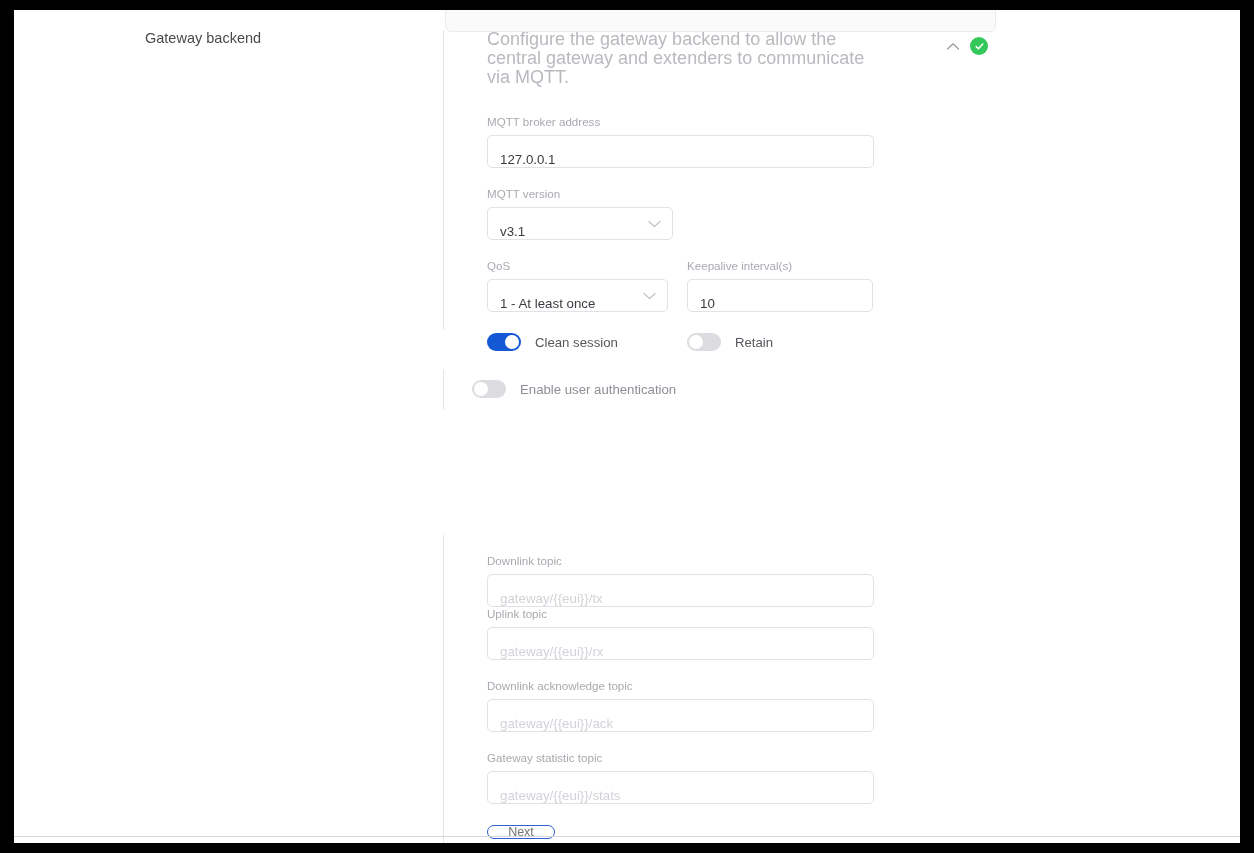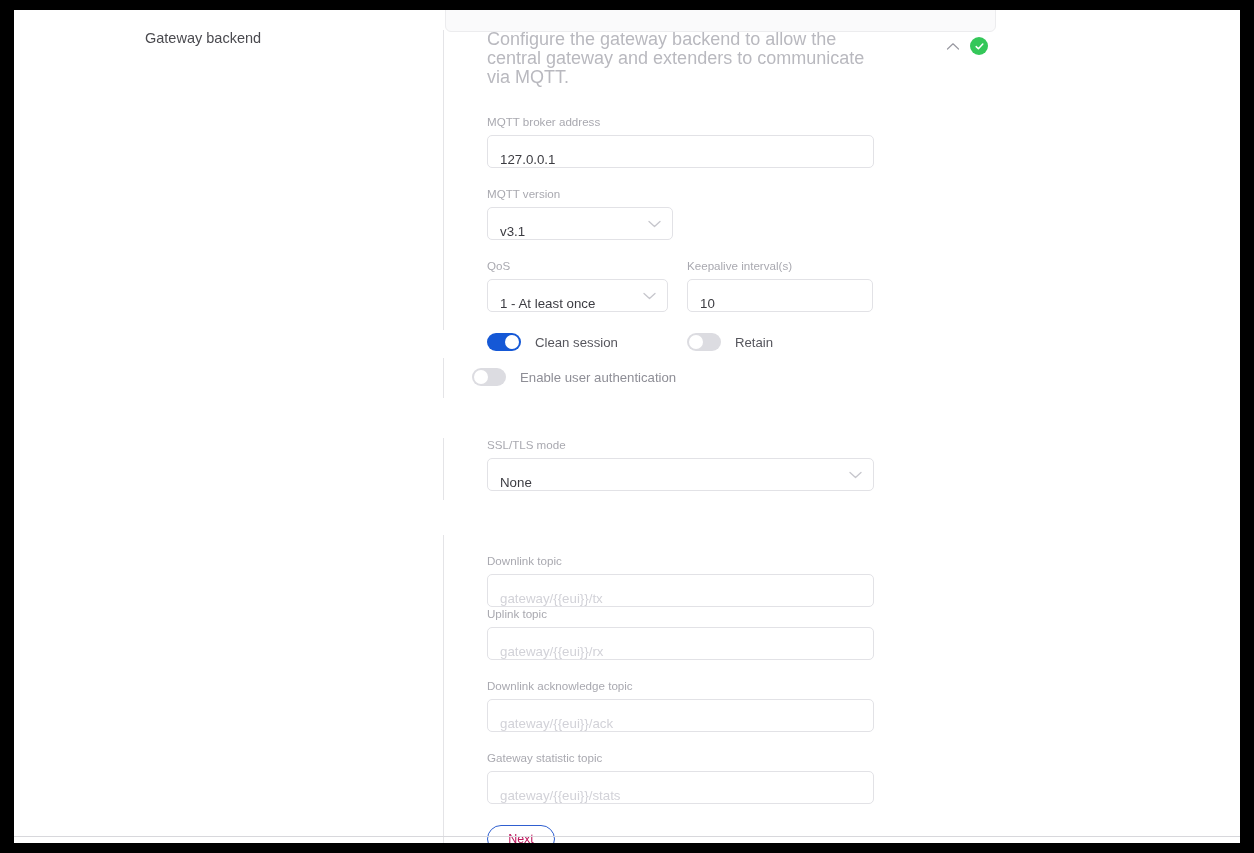--- a/index.html
+++ b/index.html
@@ -157,25 +157,25 @@
     border-radius: 50%;
     background: #34c759;
     display: flex;
     align-items: center;
     justify-content: center;
   }
 
   
   #next-button {
     width: 68px;
-    height: 28px;
+    height: 14px;
     border: 1px solid #2f5fd0;
     border-radius: 14px;
     background: #ffffff;
-    color: #be185d;
+    color: #737373;
     font-size: 12.5px;
     font-family: "Liberation Sans", sans-serif;
     display: flex;
     align-items: center;
     justify-content: center;
     cursor: pointer;
     padding: 0;
   }
 
   
@@ -253,42 +253,29 @@
         </div>
         <div class="col-half wide toggle-row">
           <span class="switch off">
             <span class="knob"></span>
           </span>
           <span class="switch-label">Retain</span>
         </div>
       </div>
     </div>
 
-    <div class="group" style="top:348px; height:40px; width:560px;padding-left:28px;">
+    <div class="group" style="top:360px; height:40px; width:560px;padding-left:28px;">
       <div class="toggle-row" style="padding-top:10px;">
         <span class="switch off">
           <span class="knob"></span>
         </span>
         <span class="switch-label muted">Enable user authentication</span>
       </div>
     </div>
 
-    <div class="group" style="top:428px; height:62px; width:560px;">
-      <div style="width:387px;">
-        <span class="field-label">SSL/TLS mode</span>
-        <div class="input-box select-box">
-          <span>None</span>
-          <span class="chev">
-            <svg width="13" height="8" viewBox="0 0 13 8">
-                <path d="M1 1.5 L6.5 6.5 L12 1.5" fill="none" stroke="#c6c6cc" stroke-width="1.3" stroke-linecap="round" stroke-linejoin="round"></path>
-              </svg>
-          </span>
-        </div>
-      </div>
-    </div>
 
     <div class="group" style="top:525px; height:308px; width:560px;">
 
       <div style="width:387px; margin-top:19px;">
         <span class="field-label">Downlink topic</span>
         <div class="input-box placeholder-only">
           <span>gateway/{{eui}}/tx</span>
         </div>
       </div>
 

